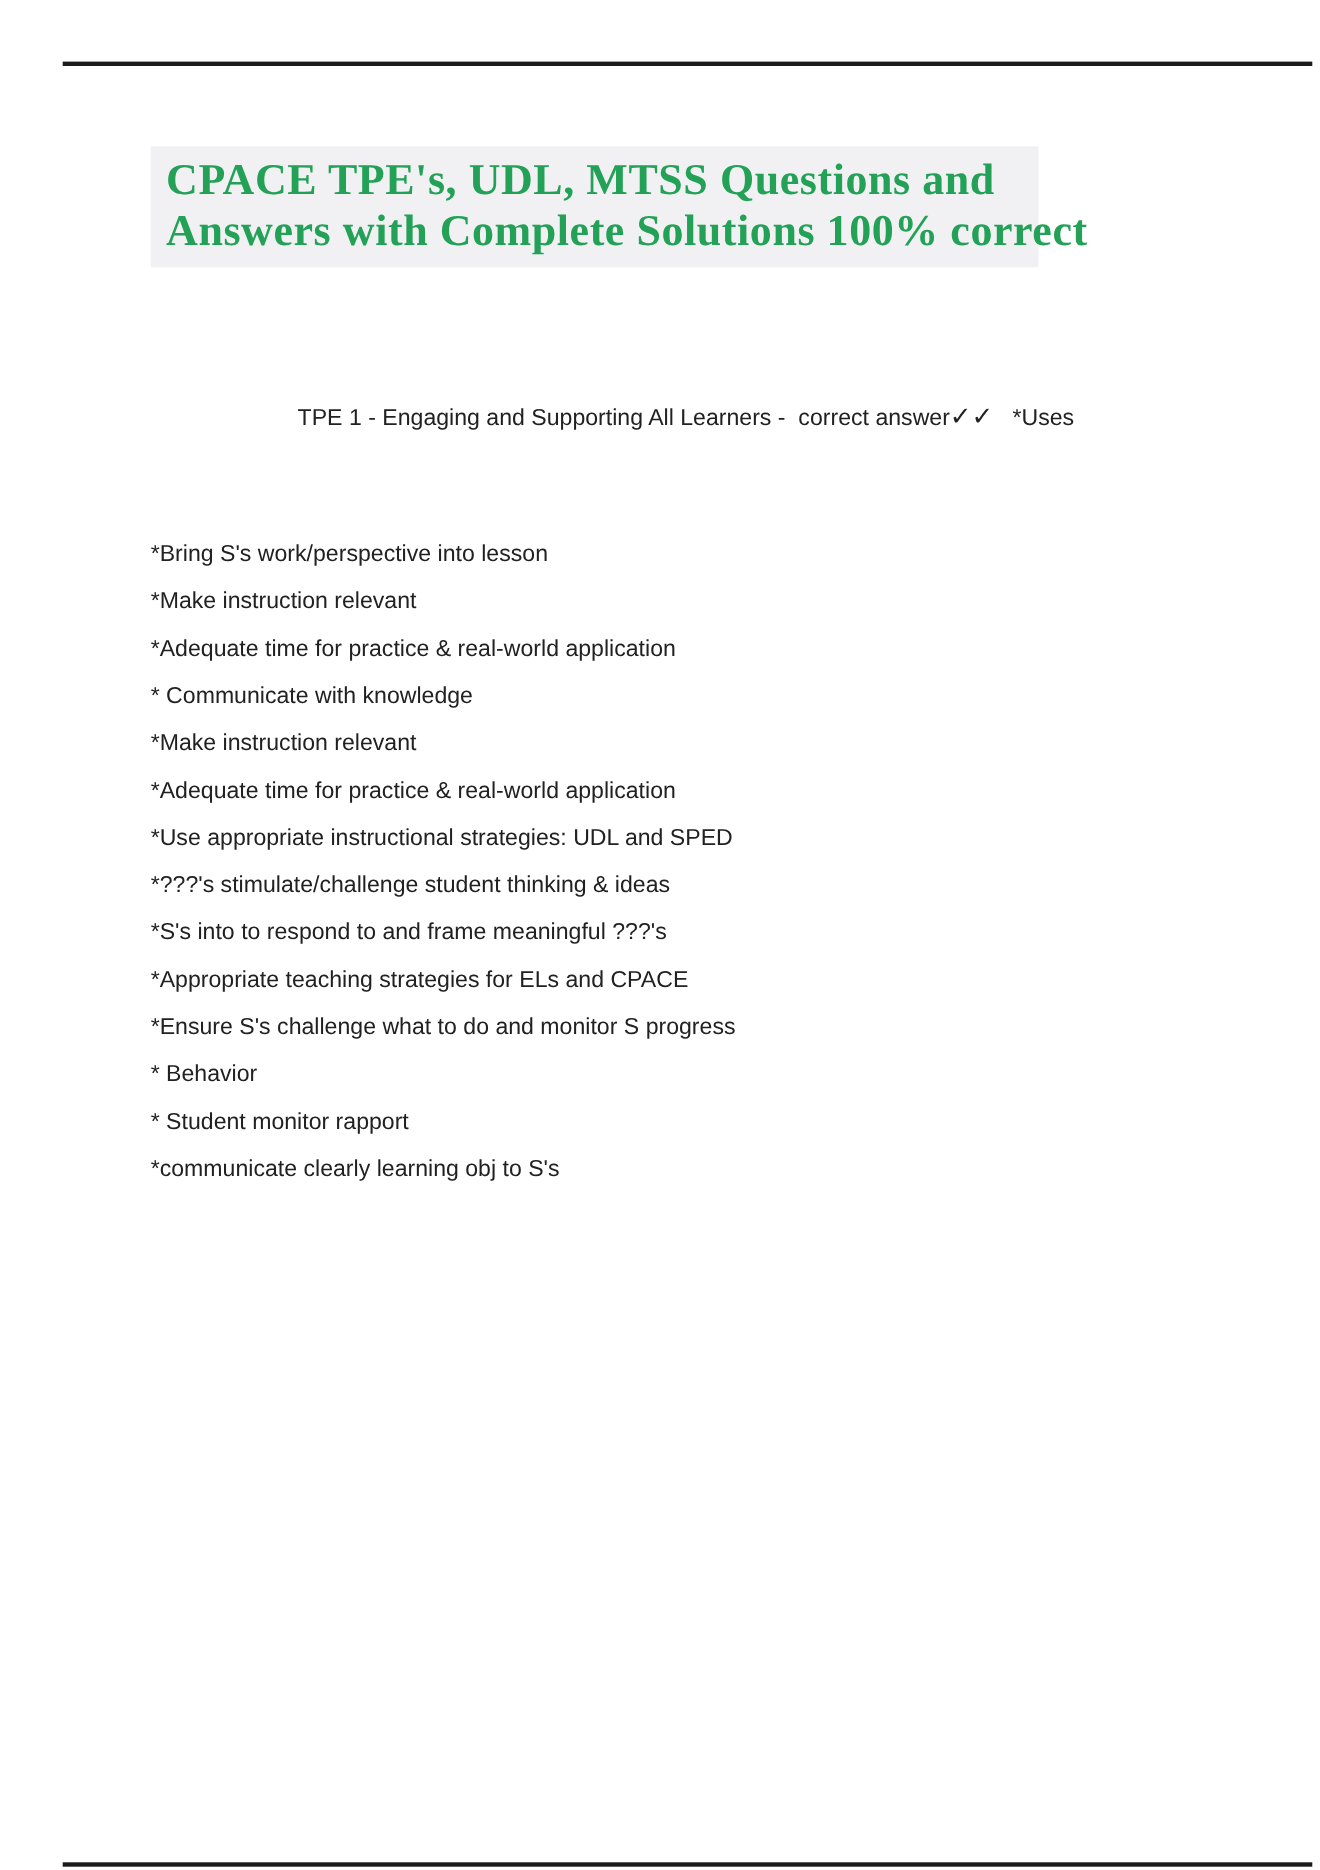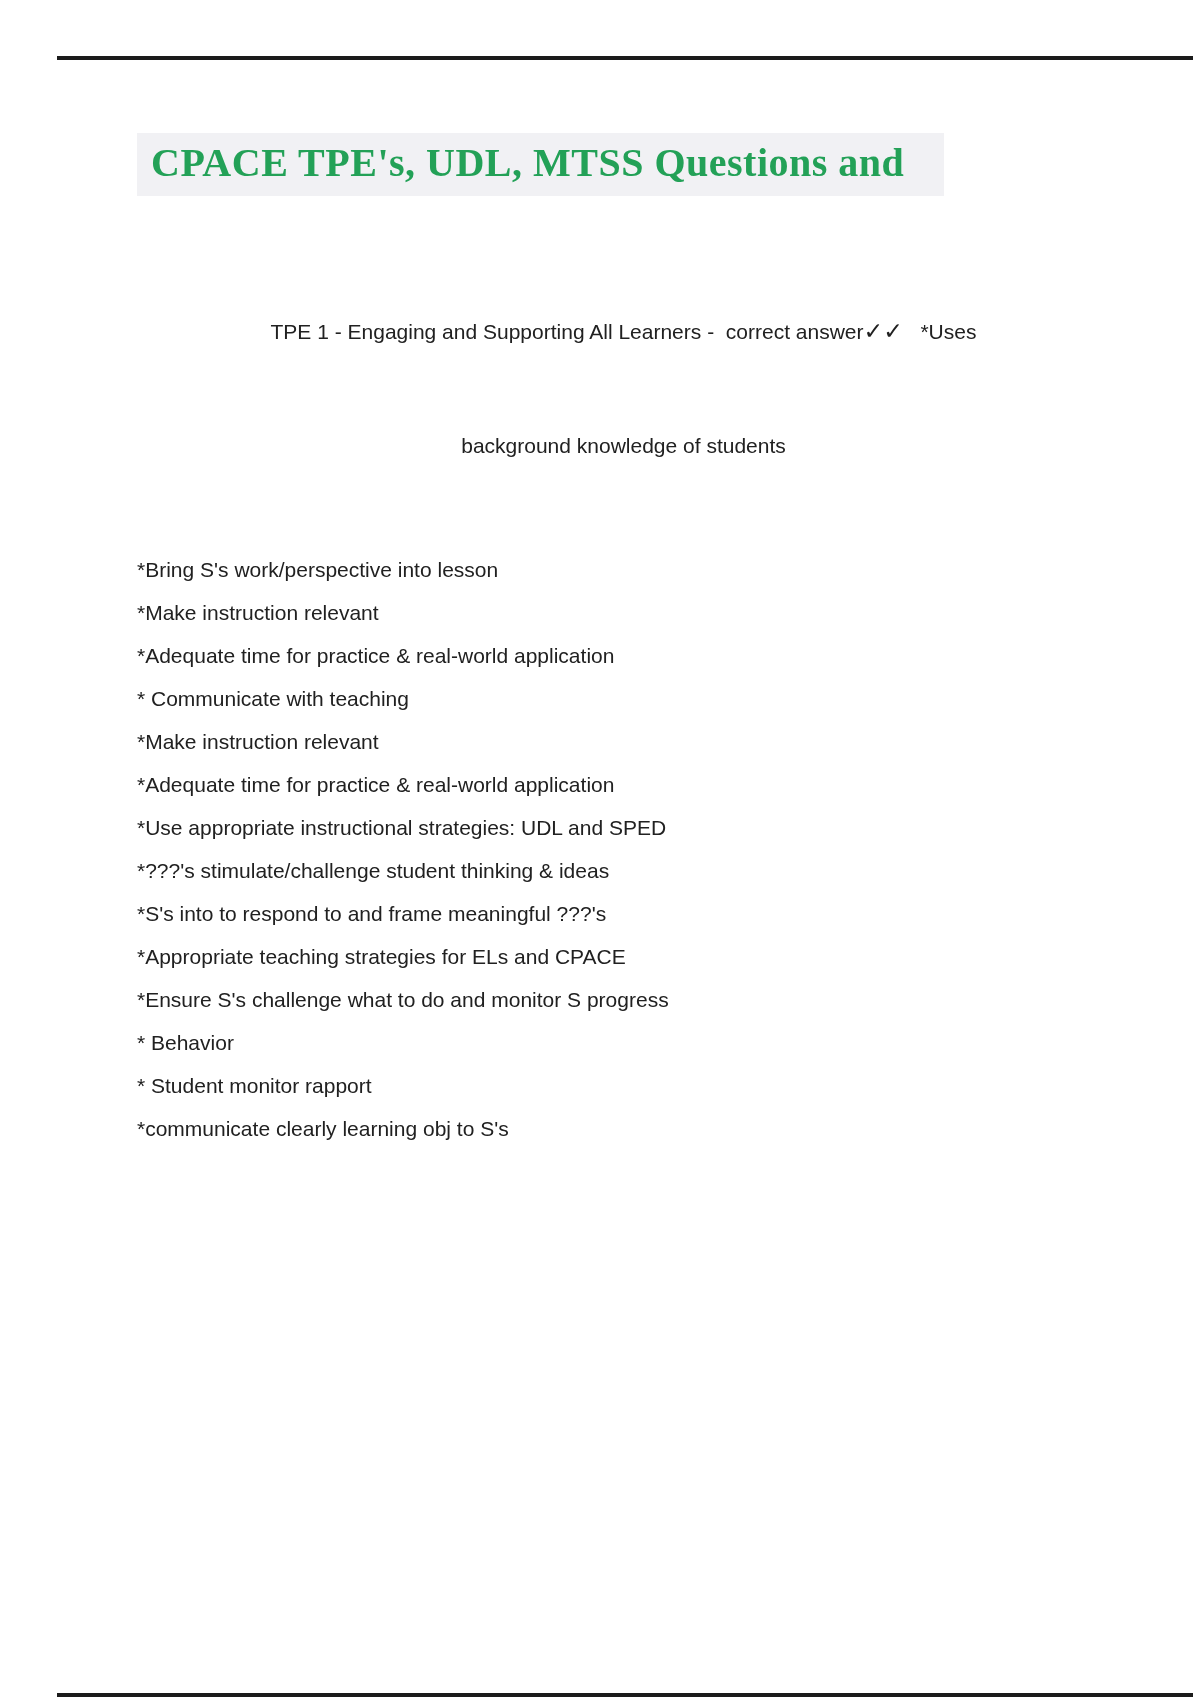--- a/index.html
+++ b/index.html
@@ -64,31 +64,31 @@
 </style>
 </head>
 <body>
 
 <div class="rule rule-top"></div>
 
 <div class="content">
 
   <div class="title-block">
     <div class="title-line">CPACE TPE's, UDL, MTSS Questions and</div>
+    <div class="title-line">Answers with Complete Solutions 100% correct</div>
   </div>
 
   <div class="question q1">
     <div class="qline">TPE 1 - Engaging and Supporting All Learners -  correct answer<span class="check">✓</span><span class="check">✓</span>   *Uses</div>
-    <div class="qline">background knowledge of students</div>
   </div>
 
   <div class="item">*Bring S's work/perspective into lesson</div>
   <div class="item">*Make instruction relevant</div>
   <div class="item">*Adequate time for practice &amp; real-world application</div>
-  <div class="item">* Communicate with teaching</div>
+  <div class="item">* Communicate with knowledge</div>
   <div class="item">*Make instruction relevant</div>
   <div class="item">*Adequate time for practice &amp; real-world application</div>
   <div class="item">*Use appropriate instructional strategies: UDL and SPED</div>
   <div class="item">*???'s stimulate/challenge student thinking &amp; ideas</div>
   <div class="item">*S's into to respond to and frame meaningful ???'s</div>
   <div class="item">*Appropriate teaching strategies for ELs and CPACE</div>
   <div class="item">*Ensure S's challenge what to do and monitor S progress</div>
 
 
   <div class="item">* Behavior</div>

